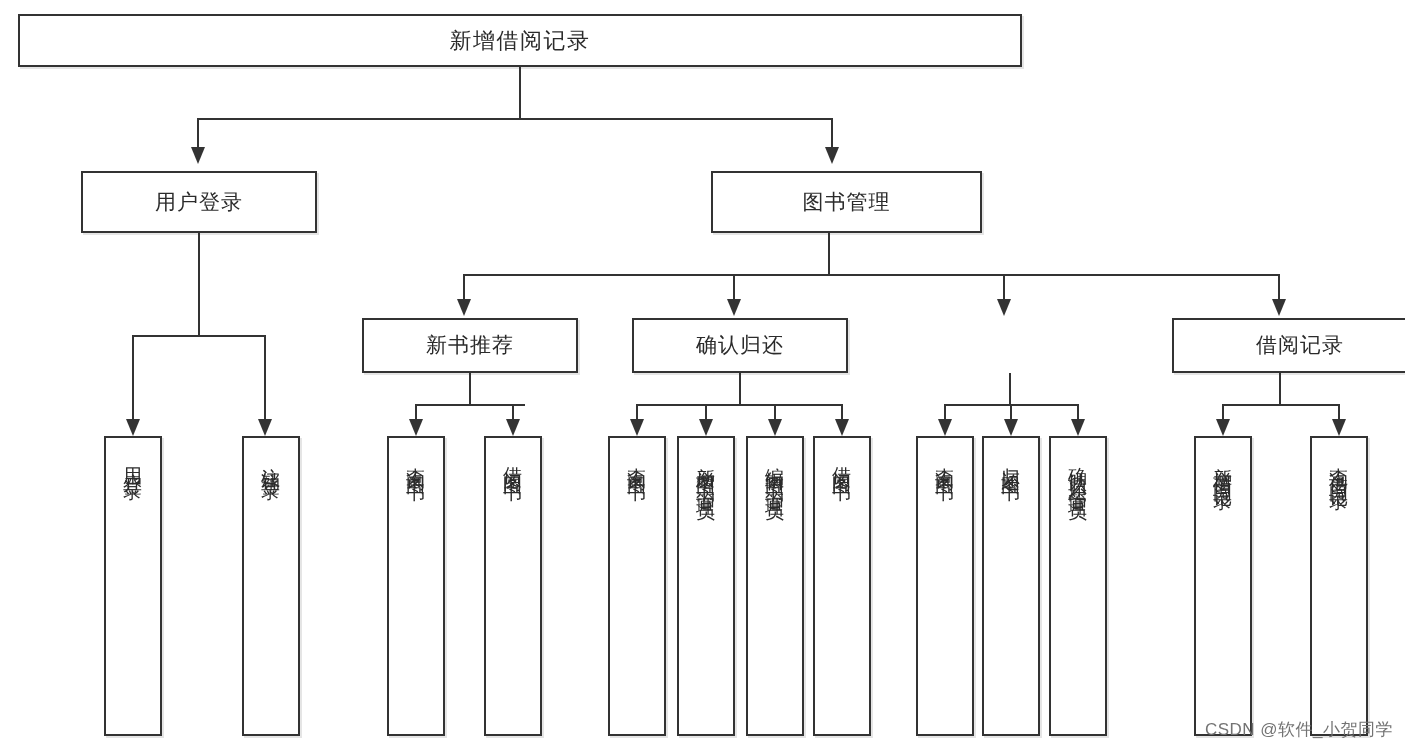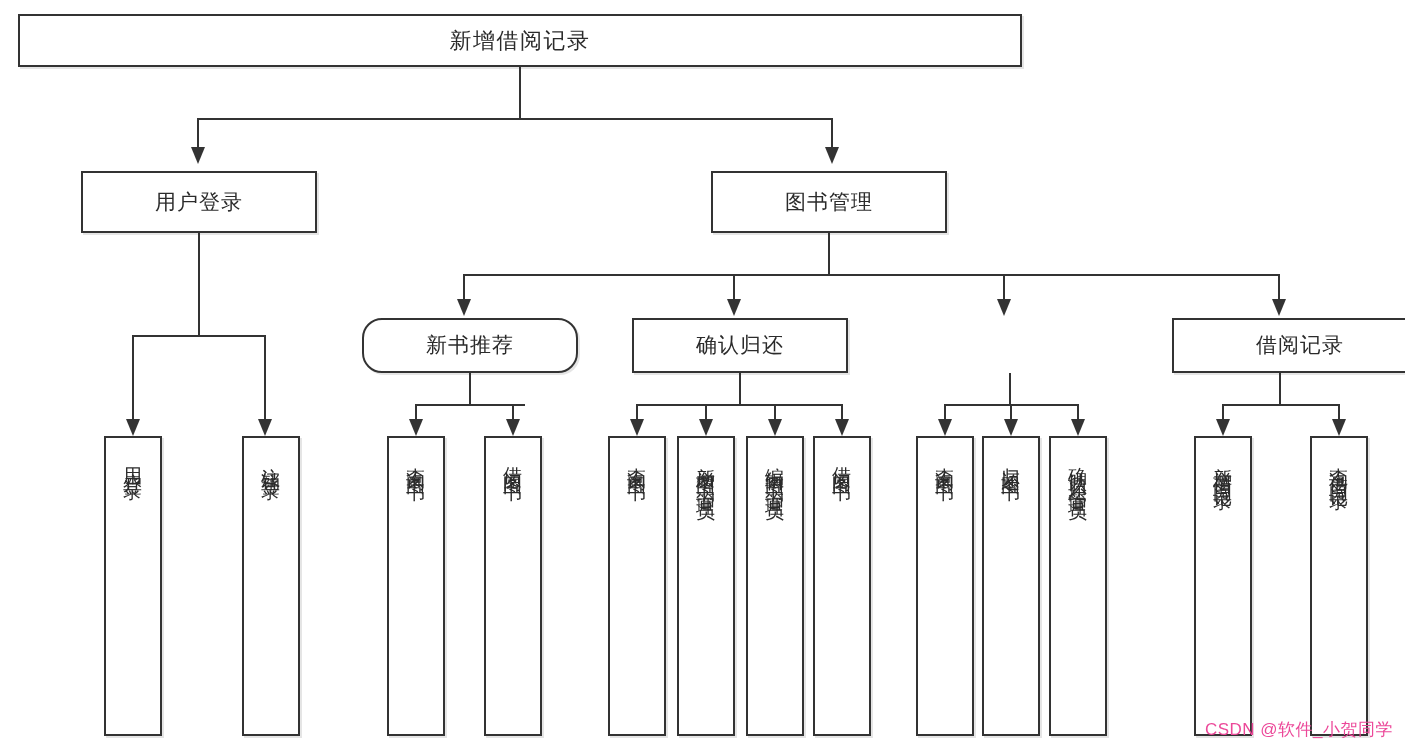--- a/index.html
+++ b/index.html
@@ -74,21 +74,21 @@
     border-left: 7px solid transparent;
     border-right: 7px solid transparent;
     border-top: 17px solid #333333;
   }
   
   #watermark {
     position: absolute;
     right: 12px;
     bottom: 6px;
     font-size: 17px;
-    color: #ec4899;
+    color: #737373;
     letter-spacing: 0.5px;
     white-space: nowrap;
     user-select: none;
   }
 </style>
 </head>
 <body>
 
 <div id="canvas">
 
@@ -101,21 +101,21 @@
   <div class="conn h" style="left:197px; top:118px; width:636px; height:2px;"></div>
 
   <div class="conn v" style="left:197px; top:118px; width:2px; height:30px;"></div>
   <div class="arrow" style="left:191px; top:147px;"></div>
   <div class="conn v" style="left:831px; top:118px; width:2px; height:30px;"></div>
   <div class="arrow" style="left:825px; top:147px;"></div>
 
   <div class="node horiz" style="left:81px; top:171px; width:236px; height:62px;">
     <span class="node-label">用户登录</span>
   </div>
-  <div class="node horiz" style="left:711px; top:171px; width:236px; height:62px;">
+  <div class="node horiz" style="left:711px; top:171px; width:271px; height:62px;">
     <span class="node-label">图书管理</span>
   </div>
 
   <div class="conn v" style="left:198px; top:233px; width:2px; height:103px;"></div>
   <div class="conn h" style="left:132px; top:335px; width:134px; height:2px;"></div>
   <div class="conn v" style="left:132px; top:335px; width:2px; height:85px;"></div>
   <div class="arrow" style="left:126px; top:419px;"></div>
   <div class="conn v" style="left:264px; top:335px; width:2px; height:85px;"></div>
   <div class="arrow" style="left:258px; top:419px;"></div>
 
@@ -123,21 +123,21 @@
   <div class="conn h" style="left:463px; top:274px; width:817px; height:2px;"></div>
   <div class="conn v" style="left:463px; top:274px; width:2px; height:26px;"></div>
   <div class="arrow" style="left:457px; top:299px;"></div>
   <div class="conn v" style="left:733px; top:274px; width:2px; height:26px;"></div>
   <div class="arrow" style="left:727px; top:299px;"></div>
   <div class="conn v" style="left:1003px; top:274px; width:2px; height:26px;"></div>
   <div class="arrow" style="left:997px; top:299px;"></div>
   <div class="conn v" style="left:1278px; top:274px; width:2px; height:26px;"></div>
   <div class="arrow" style="left:1272px; top:299px;"></div>
 
-  <div class="node horiz" style="left:362px; top:318px; width:216px; height:55px;border-radius:20px;">
+  <div class="node horiz" style="left:362px; top:318px; width:216px; height:55px;">
     <span class="node-label">新书推荐</span>
   </div>
   <div class="node horiz" style="left:632px; top:318px; width:216px; height:55px;">
     <span class="node-label">确认归还</span>
   </div>
   <div class="node horiz" style="left:1172px; top:318px; width:256px; height:55px;">
     <span class="node-label">借阅记录</span>
   </div>
 
   <div class="conn v" style="left:469px; top:373px; width:2px; height:32px;"></div>

